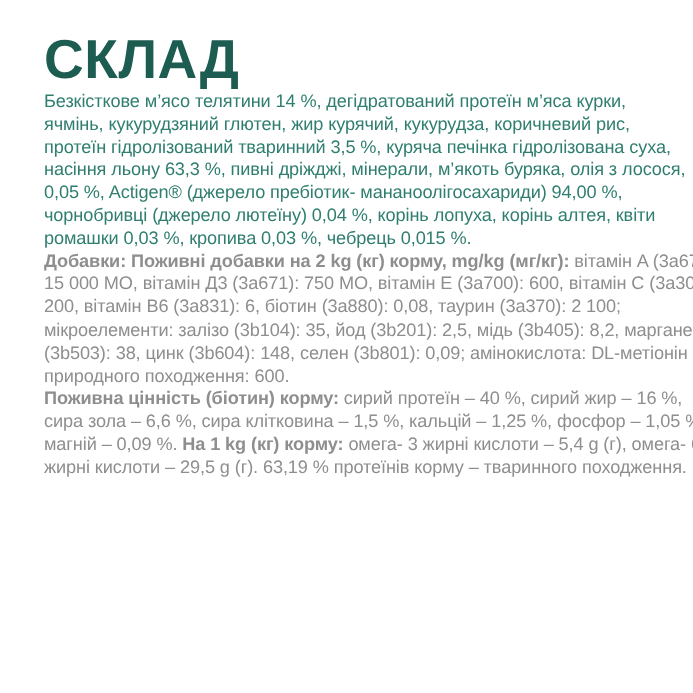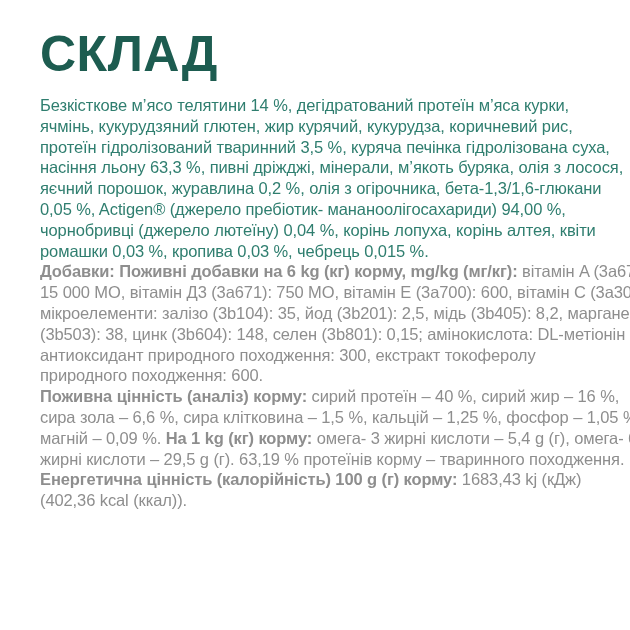--- a/index.html
+++ b/index.html
@@ -28,21 +28,20 @@
   }
   .page-title {
     margin: 0;
     font-size: 50px;
     line-height: 1.12;
     font-weight: 700;
     letter-spacing: 0.5px;
     color: var(--title-color);
   }
   .text-block {
-    margin-top: 13px;
   }
   .para {
     margin: 0;
     padding: 0;
   }
   .line {
     font-size: 16.5px;
     line-height: 20.8px;
     white-space: nowrap;
     letter-spacing: -0.1px;
@@ -56,40 +55,35 @@
 
 <div class="page">
   <h1 class="page-title">СКЛАД</h1>
 
   <div class="text-block">
     <div class="para para-composition">
         <div class="line"><span>Безкісткове м’ясо телятини 14 %, дегідратований протеїн м’яса курки,</span></div>
         <div class="line"><span>ячмінь, кукурудзяний глютен, жир курячий, кукурудза, коричневий рис,</span></div>
         <div class="line"><span>протеїн гідролізований тваринний 3,5 %, куряча печінка гідролізована суха,</span></div>
         <div class="line"><span>насіння льону 63,3 %, пивні дріжджі, мінерали, м’якоть буряка, олія з лосося,</span></div>
-        <div class="line"><span>яєчний порошок, журавлина 0,2 %, олія з огірочника, бета-1,3/1,6-глюкани</span></div>
         <div class="line"><span>0,05 %, Actigen® (джерело пребіотик- мананоолігосахариди) 94,00 %,</span></div>
         <div class="line"><span>чорнобривці (джерело лютеїну) 0,04 %, корінь лопуха, корінь алтея, квіти</span></div>
         <div class="line"><span>ромашки 0,03 %, кропива 0,03 %, чебрець 0,015 %.</span></div>
       </div>
 
     <div class="para para-gray">
-        <div class="line"><span class="b">Добавки: Поживні добавки на 6 kg (кг) корму, mg/kg (мг/кг):</span><span> вітамін A (3a672a):</span></div>
+        <div class="line"><span class="b">Добавки: Поживні добавки на 2 kg (кг) корму, mg/kg (мг/кг):</span><span> вітамін A (3a672a):</span></div>
         <div class="line"><span>15 000 МО, вітамін Д3 (3a671): 750 МО, вітамін E (3a700): 600, вітамін C (3a300):</span></div>
+        <div class="line"><span>200, вітамін B6 (3a831): 6, біотин (3a880): 0,08, таурин (3a370): 2 100;</span></div>
         <div class="line"><span>мікроелементи: залізо (3b104): 35, йод (3b201): 2,5, мідь (3b405): 8,2, марганець</span></div>
-        <div class="line"><span>(3b503): 38, цинк (3b604): 148, селен (3b801): 0,15; амінокислота: DL-метіонін</span></div>
-        <div class="line"><span>антиоксидант природного походження: 300, екстракт токоферолу</span></div>
+        <div class="line"><span>(3b503): 38, цинк (3b604): 148, селен (3b801): 0,09; амінокислота: DL-метіонін</span></div>
         <div class="line"><span>природного походження: 600.</span></div>
       </div>
 
     <div class="para para-gray">
-        <div class="line"><span class="b">Поживна цінність (аналіз) корму:</span><span> сирий протеїн – 40 %, сирий жир – 16 %,</span></div>
+        <div class="line"><span class="b">Поживна цінність (біотин) корму:</span><span> сирий протеїн – 40 %, сирий жир – 16 %,</span></div>
         <div class="line"><span>сира зола – 6,6 %, сира клітковина – 1,5 %, кальцій – 1,25 %, фосфор – 1,05 %,</span></div>
         <div class="line"><span>магній – 0,09 %. </span><span class="b">На 1 kg (кг) корму:</span><span> омега- 3 жирні кислоти – 5,4 g (г), омега- 6</span></div>
         <div class="line"><span>жирні кислоти – 29,5 g (г). 63,19 % протеїнів корму – тваринного походження.</span></div>
       </div>
 
-    <div class="para para-gray">
-        <div class="line"><span class="b">Енергетична цінність (калорійність) 100 g (г) корму:</span><span> 1683,43 kj (кДж)</span></div>
-        <div class="line"><span>(402,36 kcal (ккал)).</span></div>
-      </div>
   </div>
 </div>
 
 </body></html>

